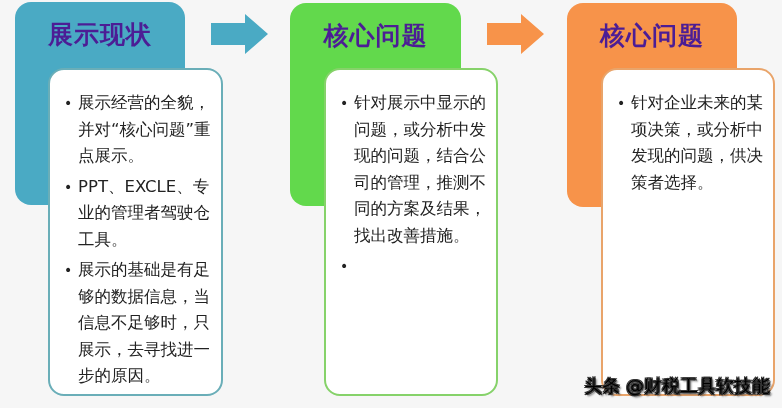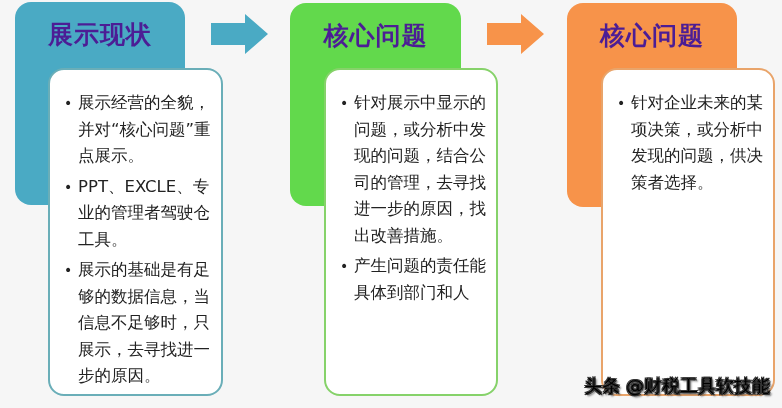--- a/index.html
+++ b/index.html
@@ -53,22 +53,22 @@
 
 <svg class="arrow" style="left:211px; top:14px;" width="58" height="40" viewBox="0 0 58 40">
   <polygon points="0,9 34,9 34,0 57,20 34,40 34,31 0,31" fill="#4aaac4"></polygon>
 </svg>
 
 <div class="outer" style="left:290px; top:3px; width:171px; height:203px; background:#62d94c;">
   <div class="outer-title">核心问题</div>
 </div>
 <div class="inner" style="left:324px; top:68px; width:174px; height:328px; border-color:#86d26a;">
   <ul>
-    <li><span class="bullet">•</span><span>针对展示中显示的问题，或分析中发现的问题，结合公司的管理，去寻找进一步的原因，找出改善措施。</span></li>
-    <li><span class="bullet">•</span><span>产生问题的责任能具体到部门和人</span></li>
+    <li><span class="bullet">•</span><span>针对展示中显示的问题，或分析中发现的问题，结合公司的管理，推测不同的方案及结果，找出改善措施。</span></li>
+    <li><span class="bullet">•</span></li>
   </ul>
 </div>
 
 <svg class="arrow" style="left:487px; top:14px;" width="58" height="40" viewBox="0 0 58 40">
   <polygon points="0,9 34,9 34,0 57,20 34,40 34,31 0,31" fill="#f7934a"></polygon>
 </svg>
 
 <div class="outer" style="left:567px; top:3px; width:170px; height:204px; background:#f7934a;">
   <div class="outer-title">核心问题</div>
 </div>

